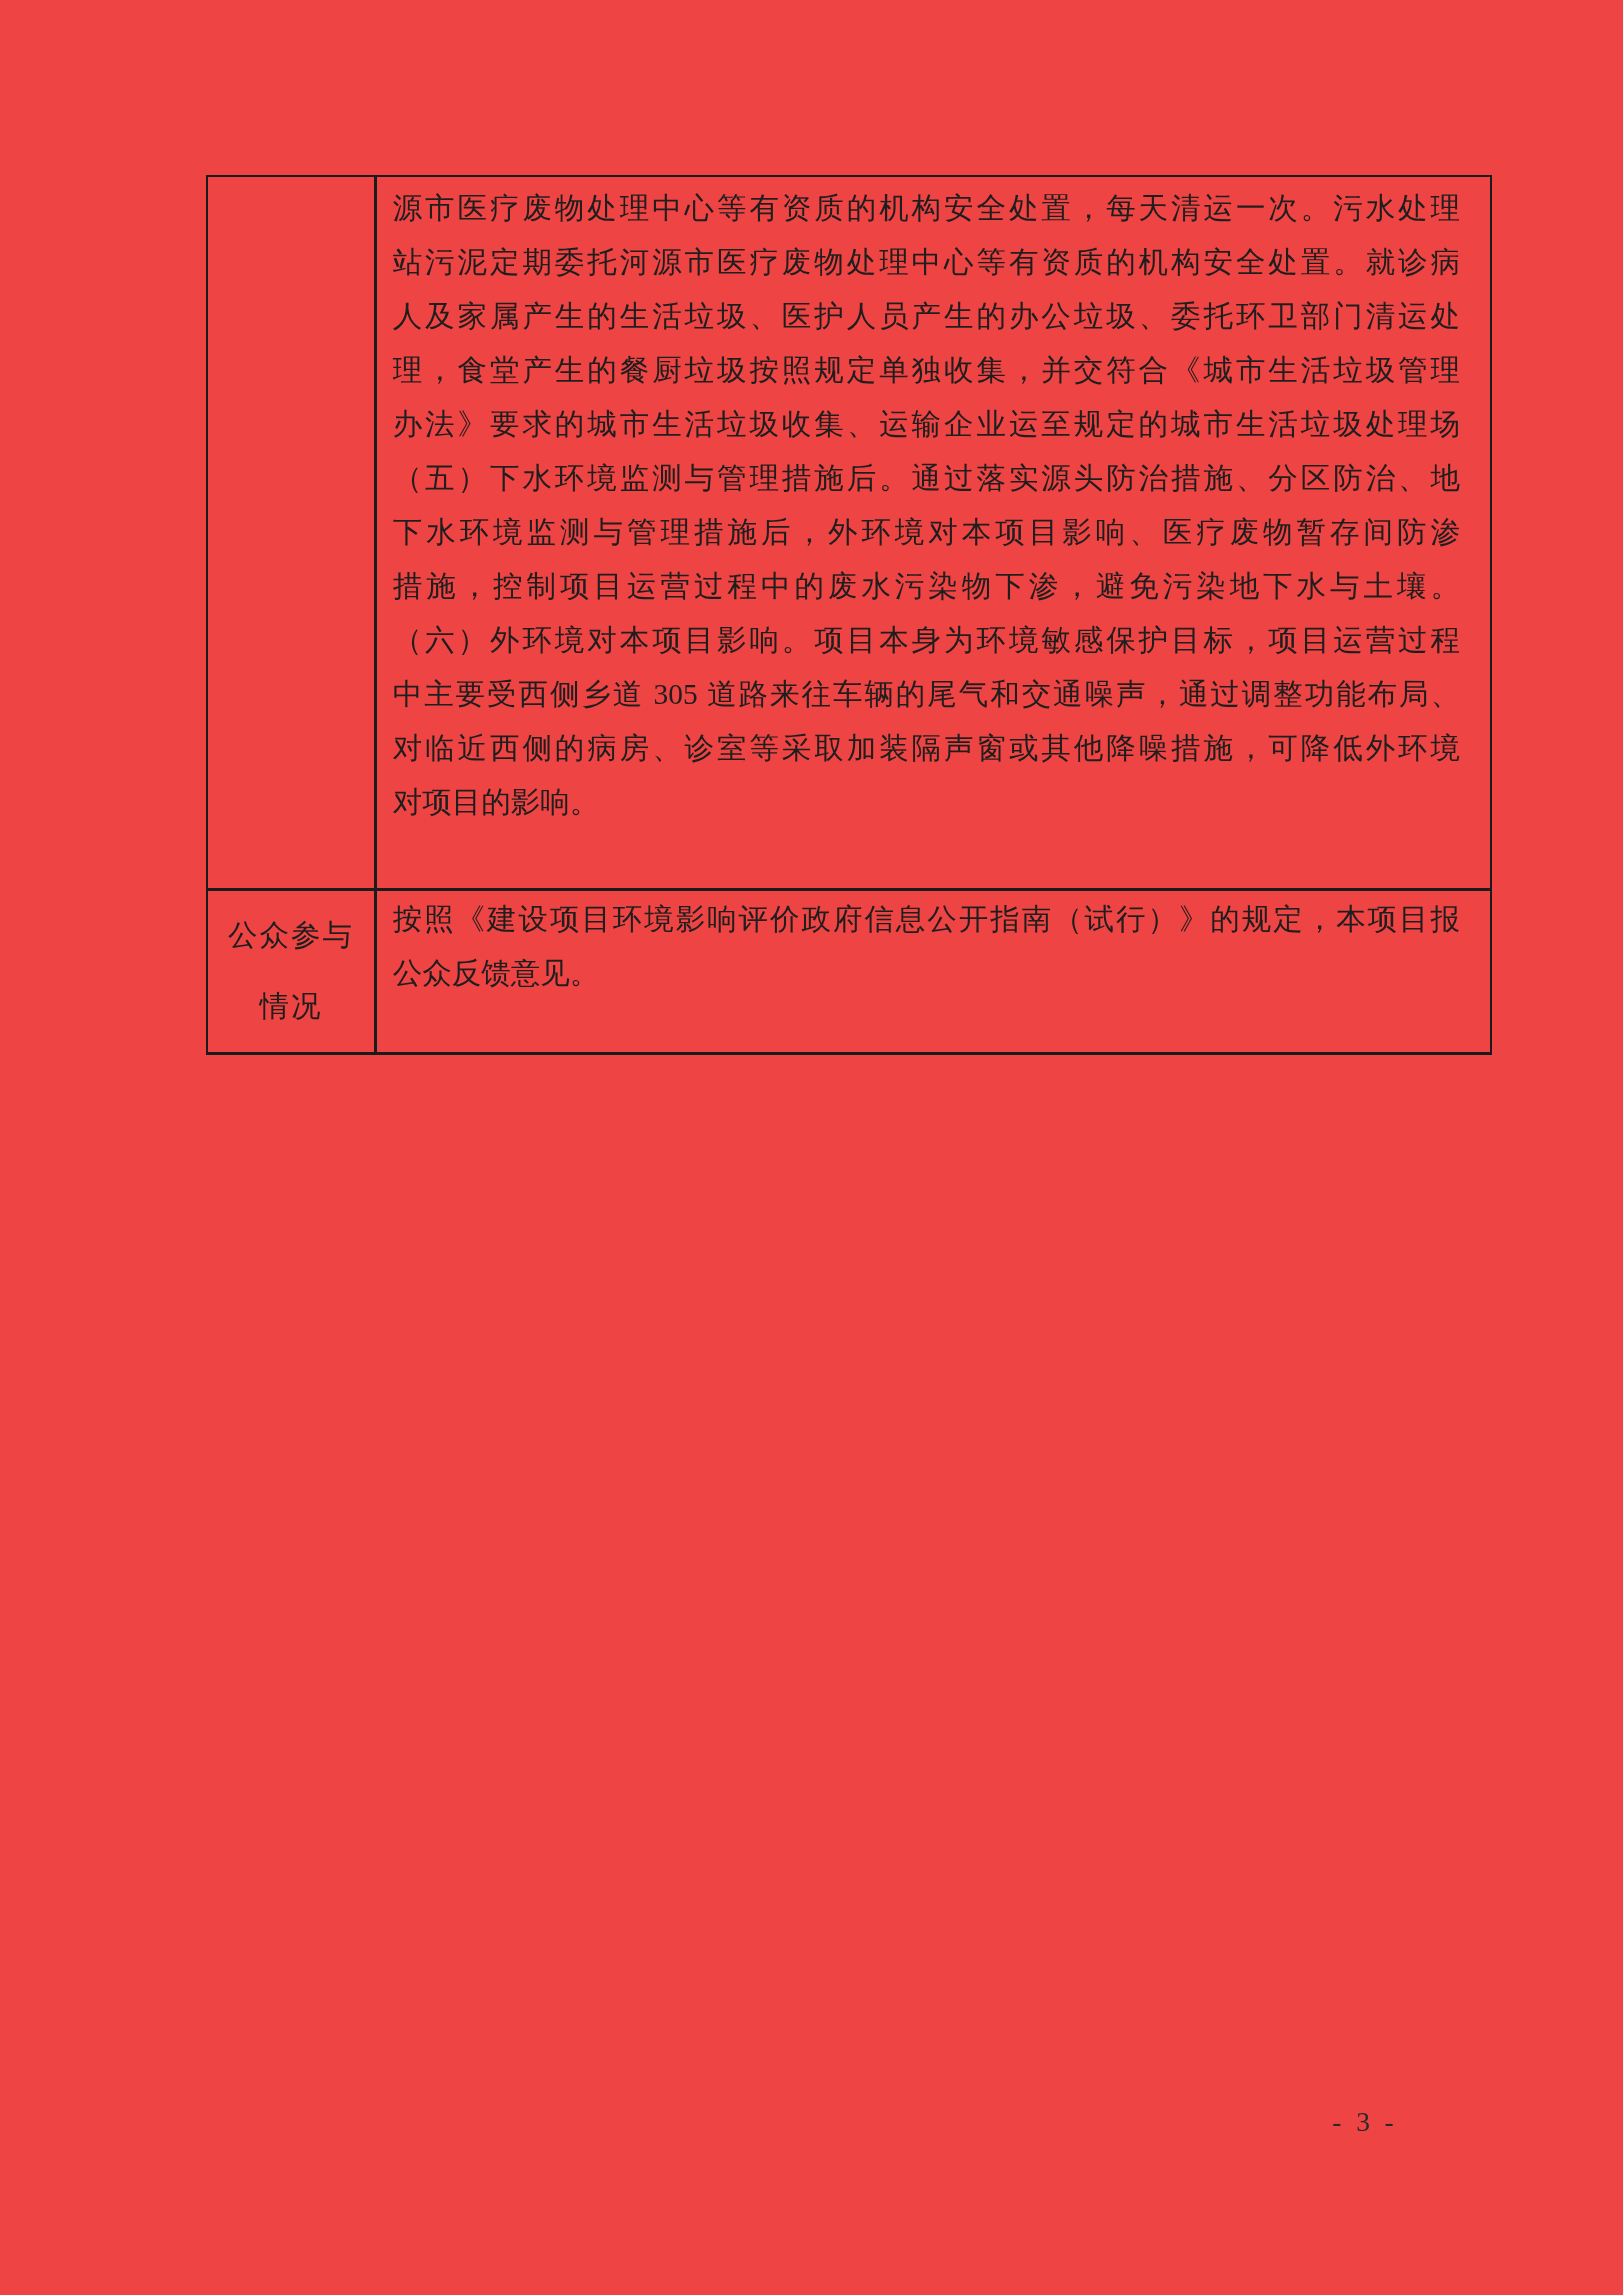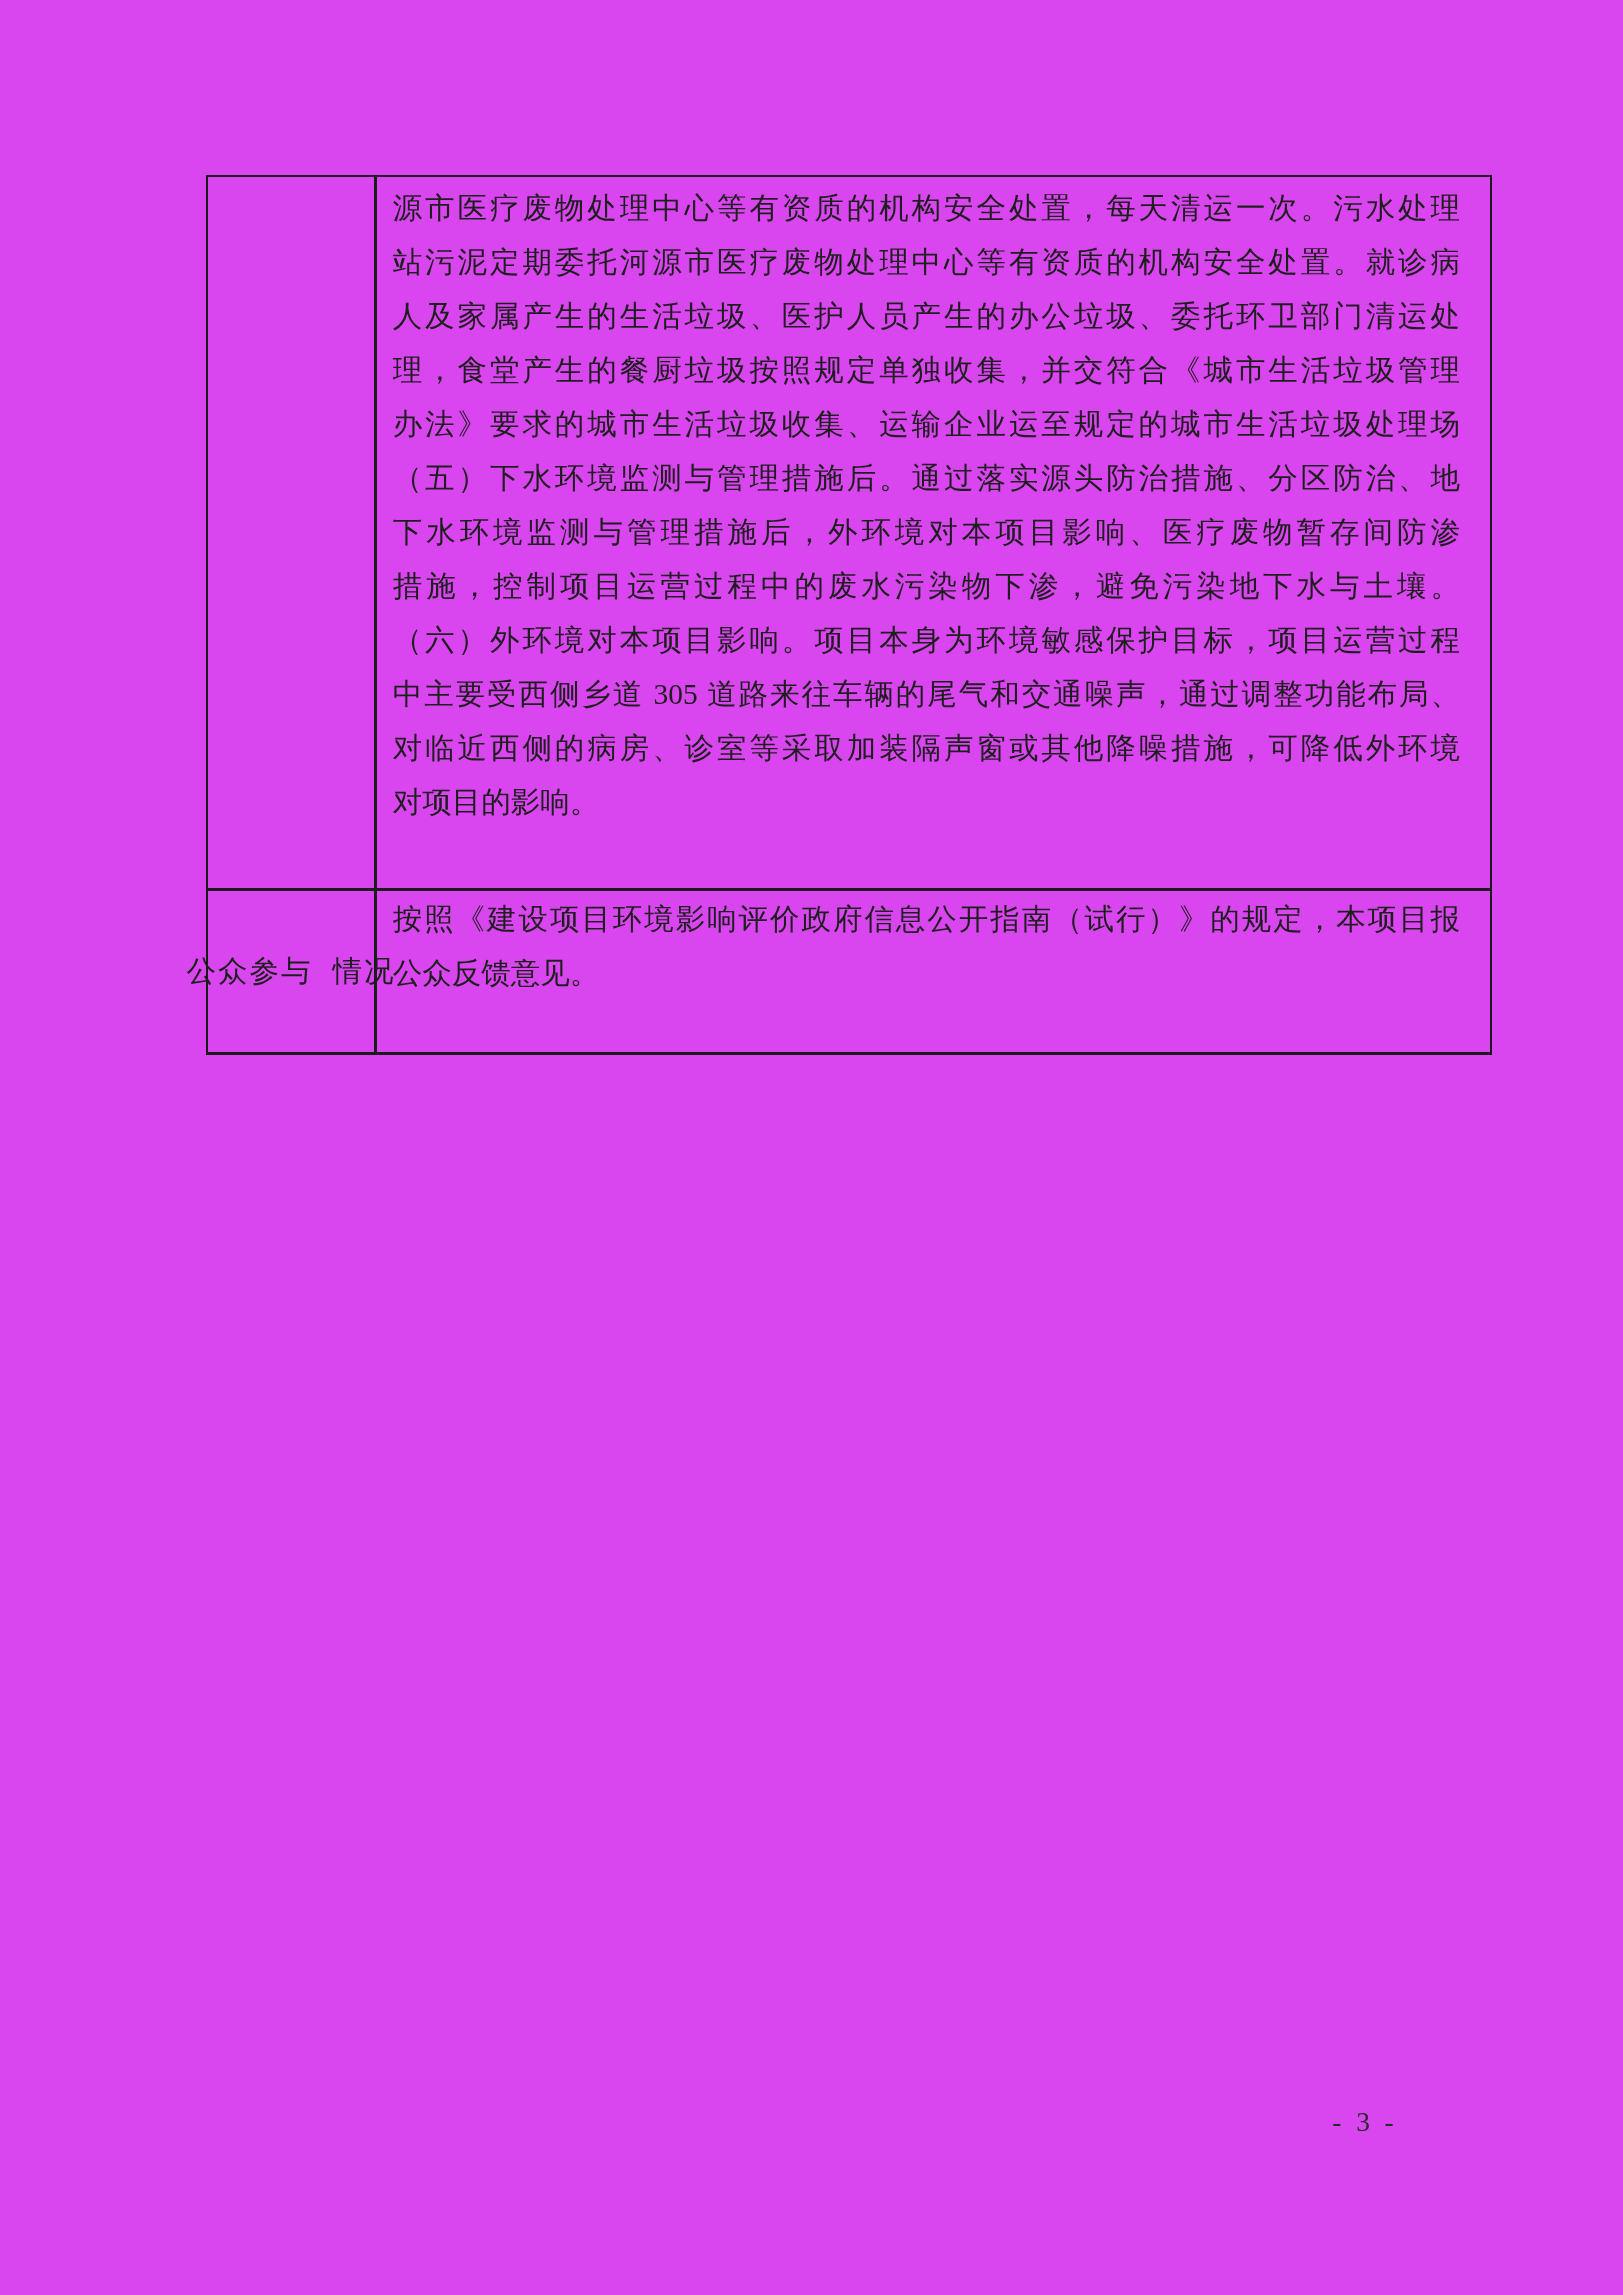--- a/index.html
+++ b/index.html
@@ -4,21 +4,21 @@
 <style>
   html, body {
     margin: 0;
     padding: 0;
     background: #ffffff;
   }
   .page {
     position: relative;
     width: 1623px;
     height: 2295px;
-    background: #d946ef;
+    background: #ef4444;
     font-family: "Liberation Serif", "DejaVu Serif", serif;
     color: #1e1e1e;
     overflow: hidden;
   }
   .doc-table {
     position: absolute;
     left: 206px;
     top: 175px;
     width: 1286px;
     height: 880px;
@@ -54,21 +54,21 @@
   .row1-content {
     left: 169px; top: 0;
     right: 0; height: 711px;
     padding: 3.9px 30px 0 15.7px;
     overflow: hidden;
   }
   .row2-label {
     left: 0; top: 714px;
     width: 166px; height: 160px;
     display: flex;
-    flex-direction: row;
+    flex-direction: column;
     align-items: center;
     justify-content: center;
     font-size: 29.5px;
     line-height: 51px;
     letter-spacing: 2px;
     white-space: nowrap;
     gap: 20px;
   }
   .row2-content {
     left: 169px; top: 714px;

